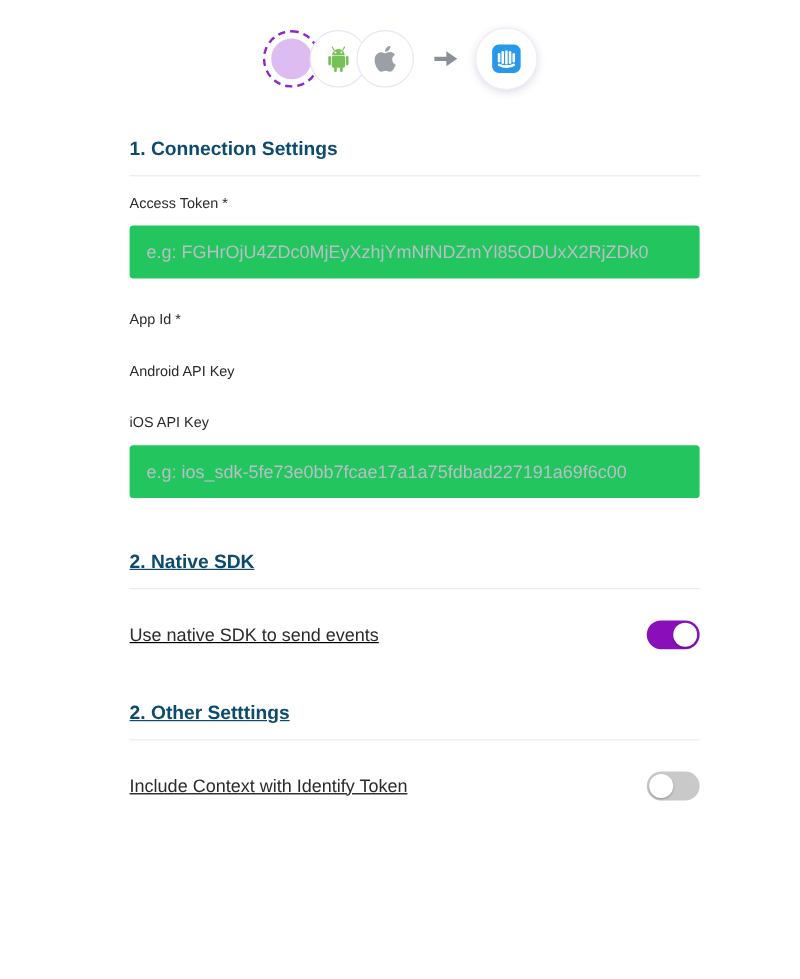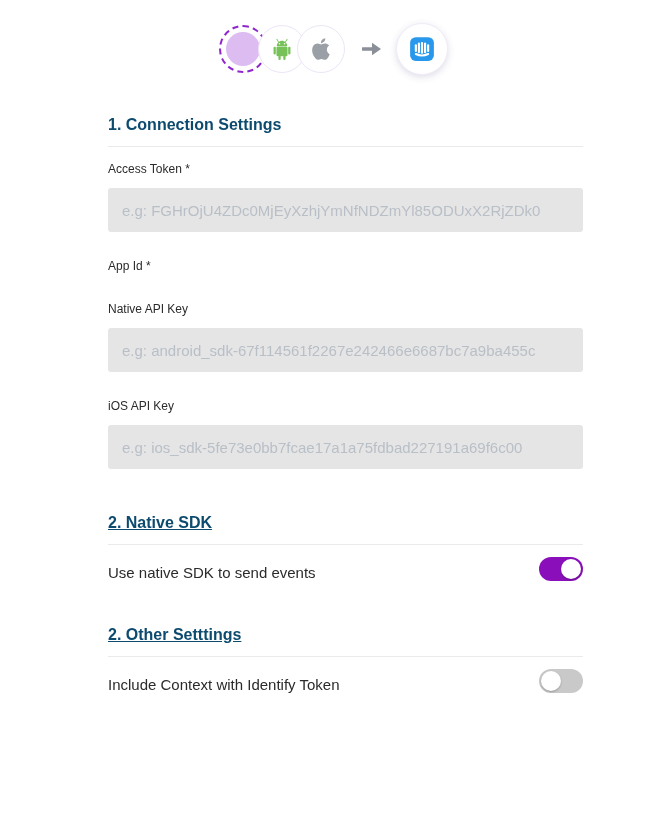--- a/index.html
+++ b/index.html
@@ -70,41 +70,42 @@
   .field label {
     display: block;
     font-size: 12px;
     color: #2b2b2b;
     line-height: 18px;
   }
   .field input {
     margin-top: 10px;
     width: 100%;
     height: 44px;
-    background: #e5e5e5;
+    background: #22c55e;
     border: none;
     border-radius: 3px;
     padding: 0 14px;
     font-family: "Liberation Sans", sans-serif;
     font-size: 15px;
     color: #444;
     outline: none;
     white-space: nowrap;
     overflow: hidden;
   }
   .field input::placeholder {
     color: #b9bfc7;
     opacity: 1;
   }
   
   .toggle-row {
-    margin-top: 12px;
+    margin-top: 26px;
     display: flex;
-    align-items: flex-end;
+    align-items: center;
     justify-content: space-between;
+    text-decoration: underline;
   }
   .toggle-row .toggle-label {
     font-size: 15px;
     color: #2b2b2b;
   }
   .toggle {
     width: 44px; height: 24px;
     border-radius: 12px;
     position: relative;
     cursor: pointer;
@@ -180,22 +181,21 @@
   <div class="field">
     <label>Access Token *</label>
     <input type="text" placeholder="e.g: FGHrOjU4ZDc0MjEyXzhjYmNfNDZmYl85ODUxX2RjZDk0" style="">
   </div>
 
   <div class="field">
     <label>App Id *</label>
   </div>
 
   <div class="field">
-    <label>Native API Key</label>
-    <input type="text" placeholder="e.g: android_sdk-67f114561f2267e242466e6687bc7a9ba455c" style="">
+    <label>Android API Key</label>
   </div>
 
   <div class="field">
     <label>iOS API Key</label>
     <input type="text" placeholder="e.g: ios_sdk-5fe73e0bb7fcae17a1a75fdbad227191a69f6c00" style="">
   </div>
 
   <h2 class="section-title mid">2. Native SDK</h2>
   <hr class="section-divider">
 

